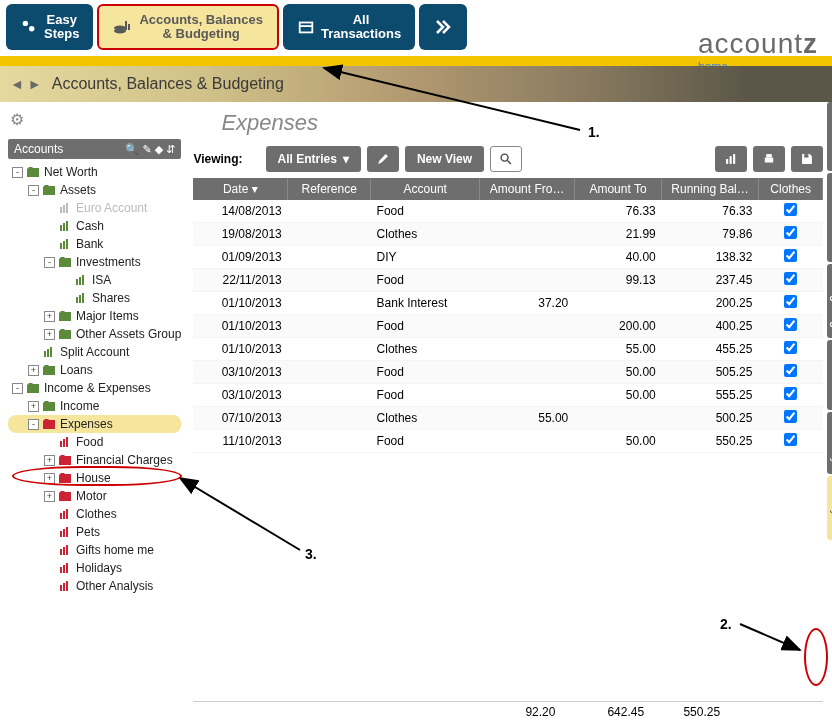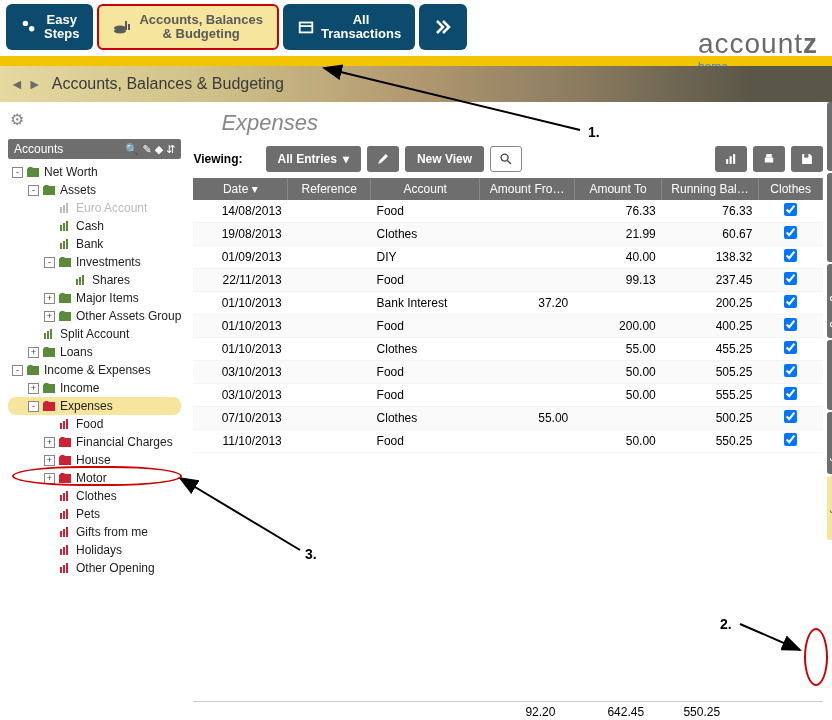--- a/index.html
+++ b/index.html
@@ -190,20 +190,31 @@
         </div>
         <div class="node" style="padding-left: 52px;">
           <span class="exp blank"></span>
           <span class="ic bars-g">
             <svg width="10" height="10" viewBox="0 0 10 10">
               <rect x="0" y="4" width="2" height="6" fill="currentColor"></rect>
               <rect x="3" y="2" width="2" height="8" fill="currentColor"></rect>
               <rect x="6" y="0" width="2" height="10" fill="currentColor"></rect>
             </svg>
           </span>
+          <span>ISA</span>
+        </div>
+        <div class="node" style="padding-left: 52px;">
+          <span class="exp blank"></span>
+          <span class="ic bars-g">
+            <svg width="10" height="10" viewBox="0 0 10 10">
+              <rect x="0" y="4" width="2" height="6" fill="currentColor"></rect>
+              <rect x="3" y="2" width="2" height="8" fill="currentColor"></rect>
+              <rect x="6" y="0" width="2" height="10" fill="currentColor"></rect>
+            </svg>
+          </span>
           <span>Shares</span>
         </div>
         <div class="node" style="padding-left: 36px;">
           <span class="exp">+</span>
           <span class="ic fold-g">
             <svg width="12" height="10" viewBox="0 0 12 10">
               <path d="M0 2l2-2h3l1 1h6v9H0z" fill="currentColor"></path>
             </svg>
           </span>
           <span>Major Items</span>
@@ -326,21 +337,21 @@
         </div>
         <div class="node" style="padding-left: 36px;">
           <span class="exp blank"></span>
           <span class="ic bars-r">
             <svg width="10" height="10" viewBox="0 0 10 10">
               <rect x="0" y="4" width="2" height="6" fill="currentColor"></rect>
               <rect x="3" y="2" width="2" height="8" fill="currentColor"></rect>
               <rect x="6" y="0" width="2" height="10" fill="currentColor"></rect>
             </svg>
           </span>
-          <span>Gifts from me</span>
+          <span>Gifts home me</span>
         </div>
         <div class="node" style="padding-left: 36px;">
           <span class="exp blank"></span>
           <span class="ic bars-r">
             <svg width="10" height="10" viewBox="0 0 10 10">
               <rect x="0" y="4" width="2" height="6" fill="currentColor"></rect>
               <rect x="3" y="2" width="2" height="8" fill="currentColor"></rect>
               <rect x="6" y="0" width="2" height="10" fill="currentColor"></rect>
             </svg>
           </span>
@@ -348,21 +359,21 @@
         </div>
         <div class="node" style="padding-left: 36px;">
           <span class="exp blank"></span>
           <span class="ic bars-r">
             <svg width="10" height="10" viewBox="0 0 10 10">
               <rect x="0" y="4" width="2" height="6" fill="currentColor"></rect>
               <rect x="3" y="2" width="2" height="8" fill="currentColor"></rect>
               <rect x="6" y="0" width="2" height="10" fill="currentColor"></rect>
             </svg>
           </span>
-          <span>Other Opening</span>
+          <span>Other Analysis</span>
         </div>
       </div>
   </div>
 
   <div class="center">
     <div class="title">Expenses</div>
     <div class="toolbar">
       <span class="lbl">Viewing:</span>
       <button class="btn">
           <span>All Entries</span> 
@@ -423,21 +434,21 @@
             <td class="r">76.33</td>
             <td class="r">76.33</td>
             <td class="c"><input type="checkbox" checked="" style=""></td>
           </tr>
           <tr>
             <td class="r">19/08/2013</td>
             <td class=""></td>
             <td class="">Clothes</td>
             <td class="r"></td>
             <td class="r">21.99</td>
-            <td class="r">60.67</td>
+            <td class="r">79.86</td>
             <td class="c"><input type="checkbox" checked="" style=""></td>
           </tr>
           <tr>
             <td class="r">01/09/2013</td>
             <td class=""></td>
             <td class="">DIY</td>
             <td class="r"></td>
             <td class="r">40.00</td>
             <td class="r">138.32</td>
             <td class="c"><input type="checkbox" checked="" style=""></td>

